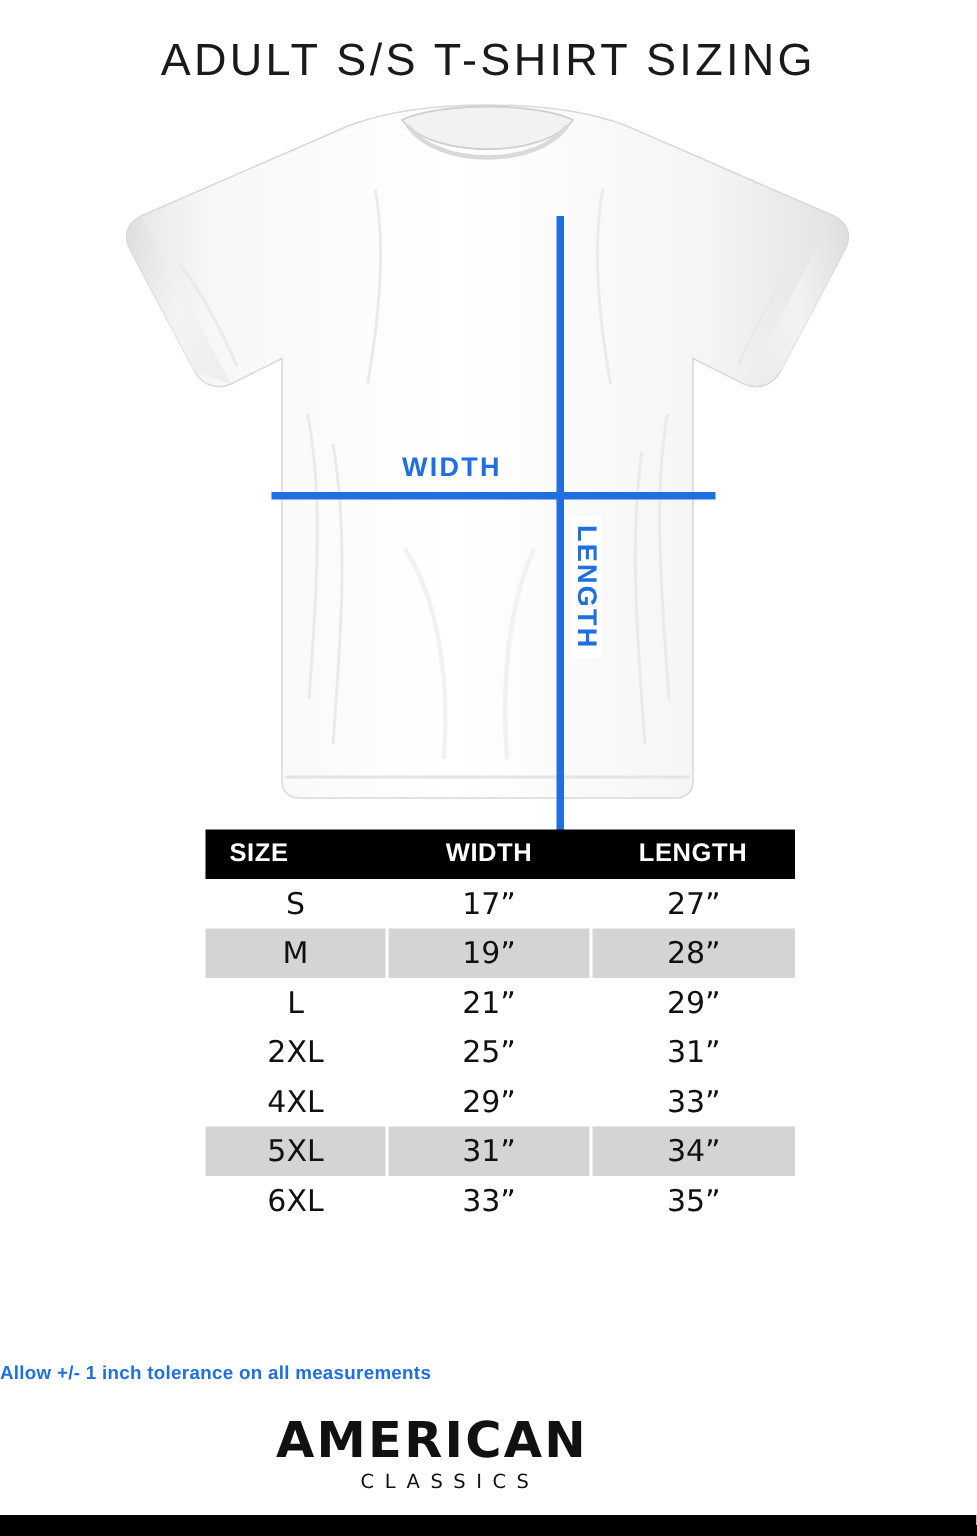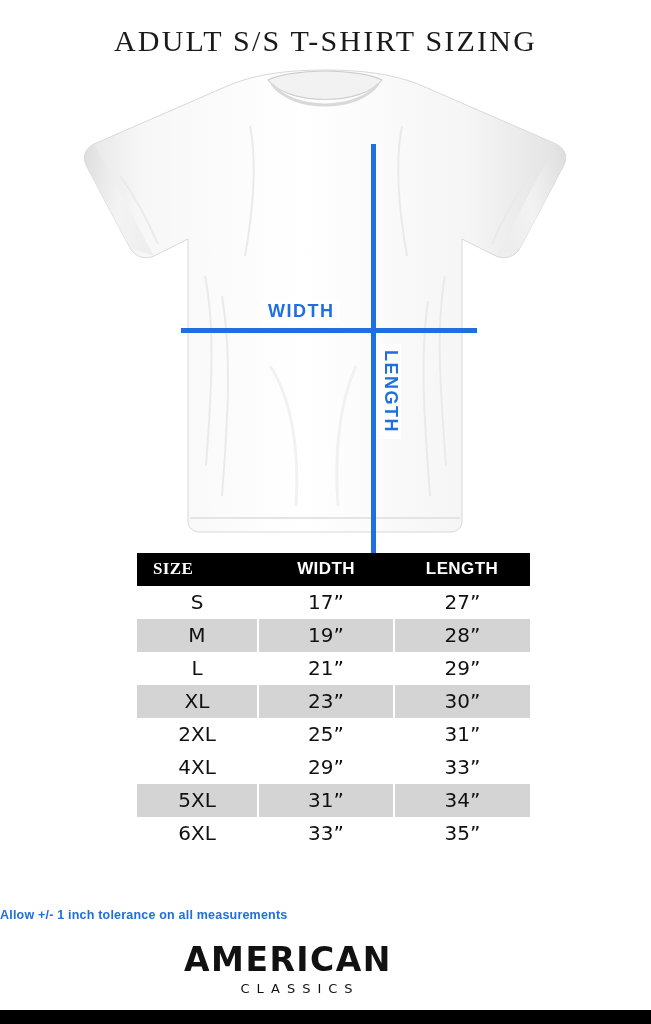--- a/index.html
+++ b/index.html
@@ -23,21 +23,21 @@
   }
 
   
   .title {
     text-align: center;
     font-size: 30px;
     letter-spacing: 2.2px;
     font-weight: 400;
     color: #1a1a1a;
     padding-top: 24px;
-    font-family: Liberation Serif, serif;
+    font-family: Liberation Sans, sans-serif;
   }
 
   
   .shirt-area {
     position: relative;
     width: 651px;
     height: 470px;
     margin-top: 8px;
   }
   .shirt-svg {
@@ -99,21 +99,21 @@
     table-layout: fixed;
   }
   table.size-table th {
     background: #000000;
     color: #ffffff;
     font-size: 17px;
     font-weight: bold;
     padding: 6px 0 7px 0;
     letter-spacing: 0.4px;
   }
-  table.size-table th.c0 { width: 105px; text-align: center; padding-left: 8px; text-align: left; padding-left: 16px; font-family: Liberation Serif, serif;}
+  table.size-table th.c0 { width: 105px; text-align: center; padding-left: 8px; text-align: left; padding-left: 16px;}
   table.size-table th.c1 { width: 136px; text-align: center; }
   table.size-table th.c2 { width: 136px; text-align: center; }
   table.size-table td {
     font-size: 20px;
     color: #111111;
     text-align: center;
     padding: 4px 0 5px 0;
     font-family: "DejaVu Sans", sans-serif;
     border-right: 2px solid #ffffff;
   }
@@ -261,25 +261,20 @@
         <tr class="odd">
           <td>M</td>
           <td>19”</td>
           <td>28”</td>
         </tr>
         <tr class="even">
           <td>L</td>
           <td>21”</td>
           <td>29”</td>
         </tr>
-        <tr class="odd">
-          <td>XL</td>
-          <td>23”</td>
-          <td>30”</td>
-        </tr>
         <tr class="even">
           <td>2XL</td>
           <td>25”</td>
           <td>31”</td>
         </tr>
         <tr class="even">
           <td>4XL</td>
           <td>29”</td>
           <td>33”</td>
         </tr>

